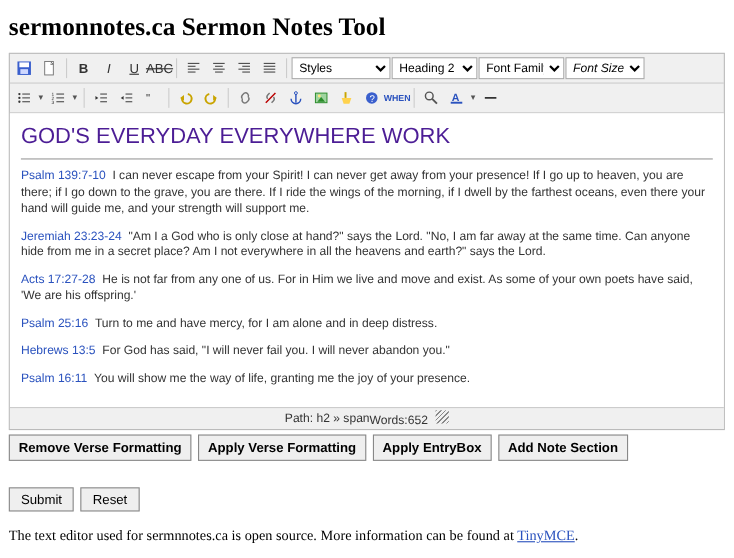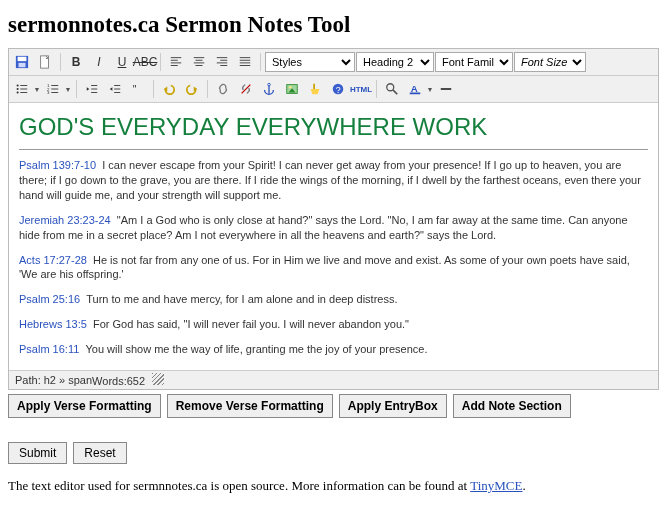--- a/index.html
+++ b/index.html
@@ -72,37 +72,37 @@
     height: 255px;
     overflow-y: scroll;
     padding: 6px 10px 6px 10px;
     font-family: Verdana, Arial, sans-serif;
     font-size: 11px;
     line-height: 1.35;
     color: #333;
   }
   .doc-heading {
     font-family: Arial, sans-serif;
-    font-size: 24px;
+    font-size: 20px;
     font-weight: normal;
-    color: #15803d;
+    color: #4c1d95;
     margin: 2px 0 6px 0;
   }
   .hr {
     border: none;
     border-top: 1px solid #999;
     margin: 2px 0 8px 0;
   }
   .para { margin: 0 0 10px 0; }
   .verse-ref { color: #2a52be; }
   .hilite { background: #8a6bd1; color: #fff; padding: 0 1px; }
 
   .status-bar {
     display: flex;
-    justify-content: flex-start;
+    justify-content: center;
     align-items: center;
     background: #f0f0f0;
     border-top: 1px solid #ccc;
     padding: 2px 6px;
     font-size: 11px;
     color: #333;
   }
   .status-bar .resize {
     display:inline-block;
     width:12px; height:12px;
@@ -309,21 +309,21 @@
           <rect x="6" y="2" width="2" height="6" fill="#c9a400"></rect>
           <polygon points="3,8 13,8 11,14 5,14" fill="#ffd24d"></polygon>
         </svg>
     </span>
     <span class="tbtn" title="Help">
       <svg viewBox="0 0 16 16">
           <circle cx="8" cy="8" r="6" fill="#3a5fcd"></circle>
           <text x="5.5" y="12" font-size="10" fill="#fff">?</text>
         </svg>
     </span>
-    <span class="tbtn tiny" style="color:#2a52be;font-weight:bold;" title="Edit HTML">HTML</span>
+    <span class="tbtn tiny" style="color:#2a52be;font-weight:bold;" title="Edit HTML">WHEN</span>
     <span class="sep"></span>
     <span class="tbtn" title="Find">
       <svg viewBox="0 0 16 16">
           <circle cx="6" cy="6" r="4" fill="none" stroke="#555" stroke-width="1.5"></circle>
           <line x1="9" y1="9" x2="14" y2="14" stroke="#555" stroke-width="2"></line>
         </svg>
     </span>
     <span class="list-dropdown">
       <span class="tbtn" title="Text color">
         <svg viewBox="0 0 16 16">
@@ -368,22 +368,22 @@
   <div class="status-bar">
     <span><span>Path: </span><span>h2 » span</span></span>
     <span>
       <span><span>Words:</span><span>652</span></span>
       <span class="resize"></span>
     </span>
   </div>
 </div>
 
 <div class="btn-row">
+  <button class="std-btn">Remove Verse Formatting</button>
   <button class="std-btn">Apply Verse Formatting</button>
-  <button class="std-btn">Remove Verse Formatting</button>
   <button class="std-btn">Apply EntryBox</button>
   <button class="std-btn">Add Note Section</button>
 </div>
 
 <div class="submit-row">
   <button class="sub-btn">Submit</button>
   <button class="sub-btn">Reset</button>
 </div>
 
 <p class="footer-note">

